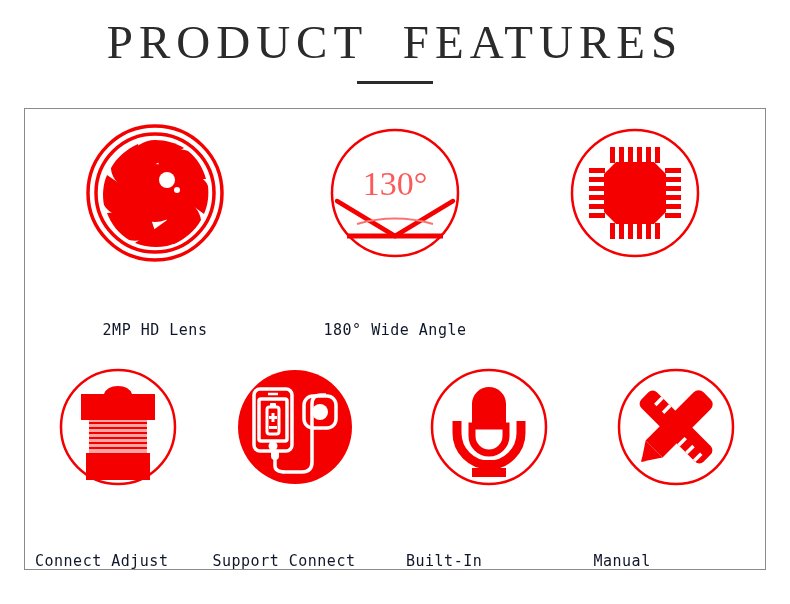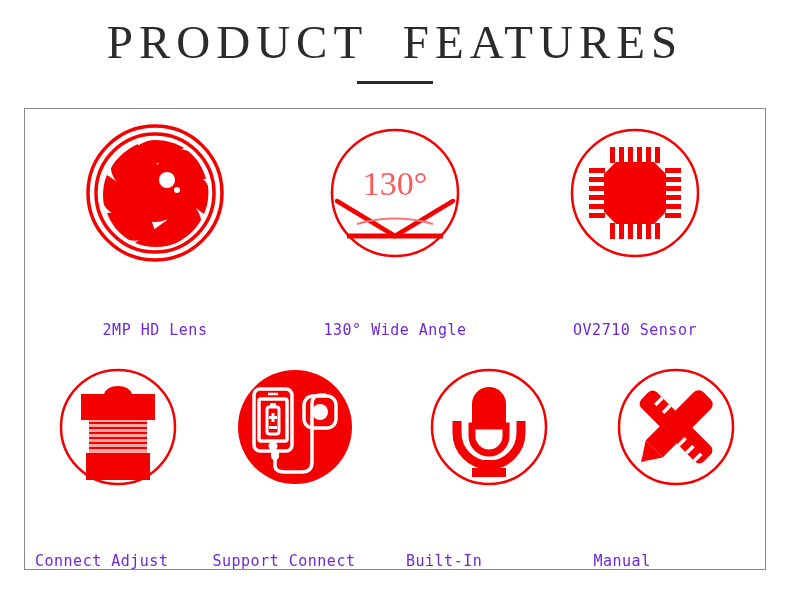--- a/index.html
+++ b/index.html
@@ -83,21 +83,21 @@
     display: flex;
     align-items: flex-end;
     justify-content: center;
   }
   #row-top .icon-box { margin: 0 auto; }
   #row-bottom .icon-box { margin: 0 auto; }
 
   .feature-label {
     font-family: "DejaVu Sans Mono", "Liberation Mono", monospace;
     font-size: 15px;
-    color: #6d28d9;
+    color: #0f172a;
     letter-spacing: 0.5px;
     line-height: 22px;
     white-space: pre;
   }
   #row-top .feature-label {
     text-align: center;
     margin-top: 12px;
   }
   #row-bottom .feature-label {
     text-align: left;
@@ -153,21 +153,21 @@
       <div class="icon-box">
         <svg width="140" height="140" viewBox="0 0 140 140">
           <circle cx="70" cy="70" r="63" fill="none" stroke="#F50000" stroke-width="2.5"></circle>
           <text x="70" y="72" text-anchor="middle" font-family="Liberation Serif, DejaVu Serif, serif" font-size="34" fill="#FB5A5A">130°</text>
           <path d="M12 78 L70 113 L128 78" fill="none" stroke="#F50000" stroke-width="4.5" stroke-linecap="round" stroke-linejoin="miter"></path>
           <path d="M32 101 Q70 90 108 101" fill="none" stroke="#FB7272" stroke-width="2"></path>
           <line x1="22" y1="113" x2="118" y2="113" stroke="#F50000" stroke-width="5" stroke-linecap="butt"></line>
         </svg>
       </div>
       <div class="feature-label">
-        <span class="label-line">130° Wide Angle</span>
+        <span class="label-line">180° Wide Angle</span>
       </div>
     </div>
 
     <div class="feature-cell">
       <div class="icon-box">
         <svg width="140" height="140" viewBox="0 0 140 140">
           <circle cx="70" cy="70" r="63" fill="none" stroke="#F50000" stroke-width="2.5"></circle>
           <g fill="#F50000">
 
             <rect x="45" y="24" width="5" height="16"></rect>
@@ -194,23 +194,20 @@
             <rect x="100" y="45" width="16" height="5"></rect>
             <rect x="100" y="54" width="16" height="5"></rect>
             <rect x="100" y="63" width="16" height="5"></rect>
             <rect x="100" y="72" width="16" height="5"></rect>
             <rect x="100" y="81" width="16" height="5"></rect>
             <rect x="100" y="90" width="16" height="5"></rect>
 
             <path d="M51 39 H89 L101 51 V89 L89 101 H51 L39 89 V51 Z"></path>
           </g>
         </svg>
-      </div>
-      <div class="feature-label">
-        <span class="label-line">OV2710 Sensor</span>
       </div>
     </div>
   </div>
 
   <div class="feature-row" id="row-bottom">
 
     <div class="feature-cell" id="cell-manual">
       <div class="icon-box">
         <svg width="130" height="130" viewBox="0 0 130 130">
           <circle cx="65" cy="65" r="57" fill="none" stroke="#F50000" stroke-width="2.5"></circle>

